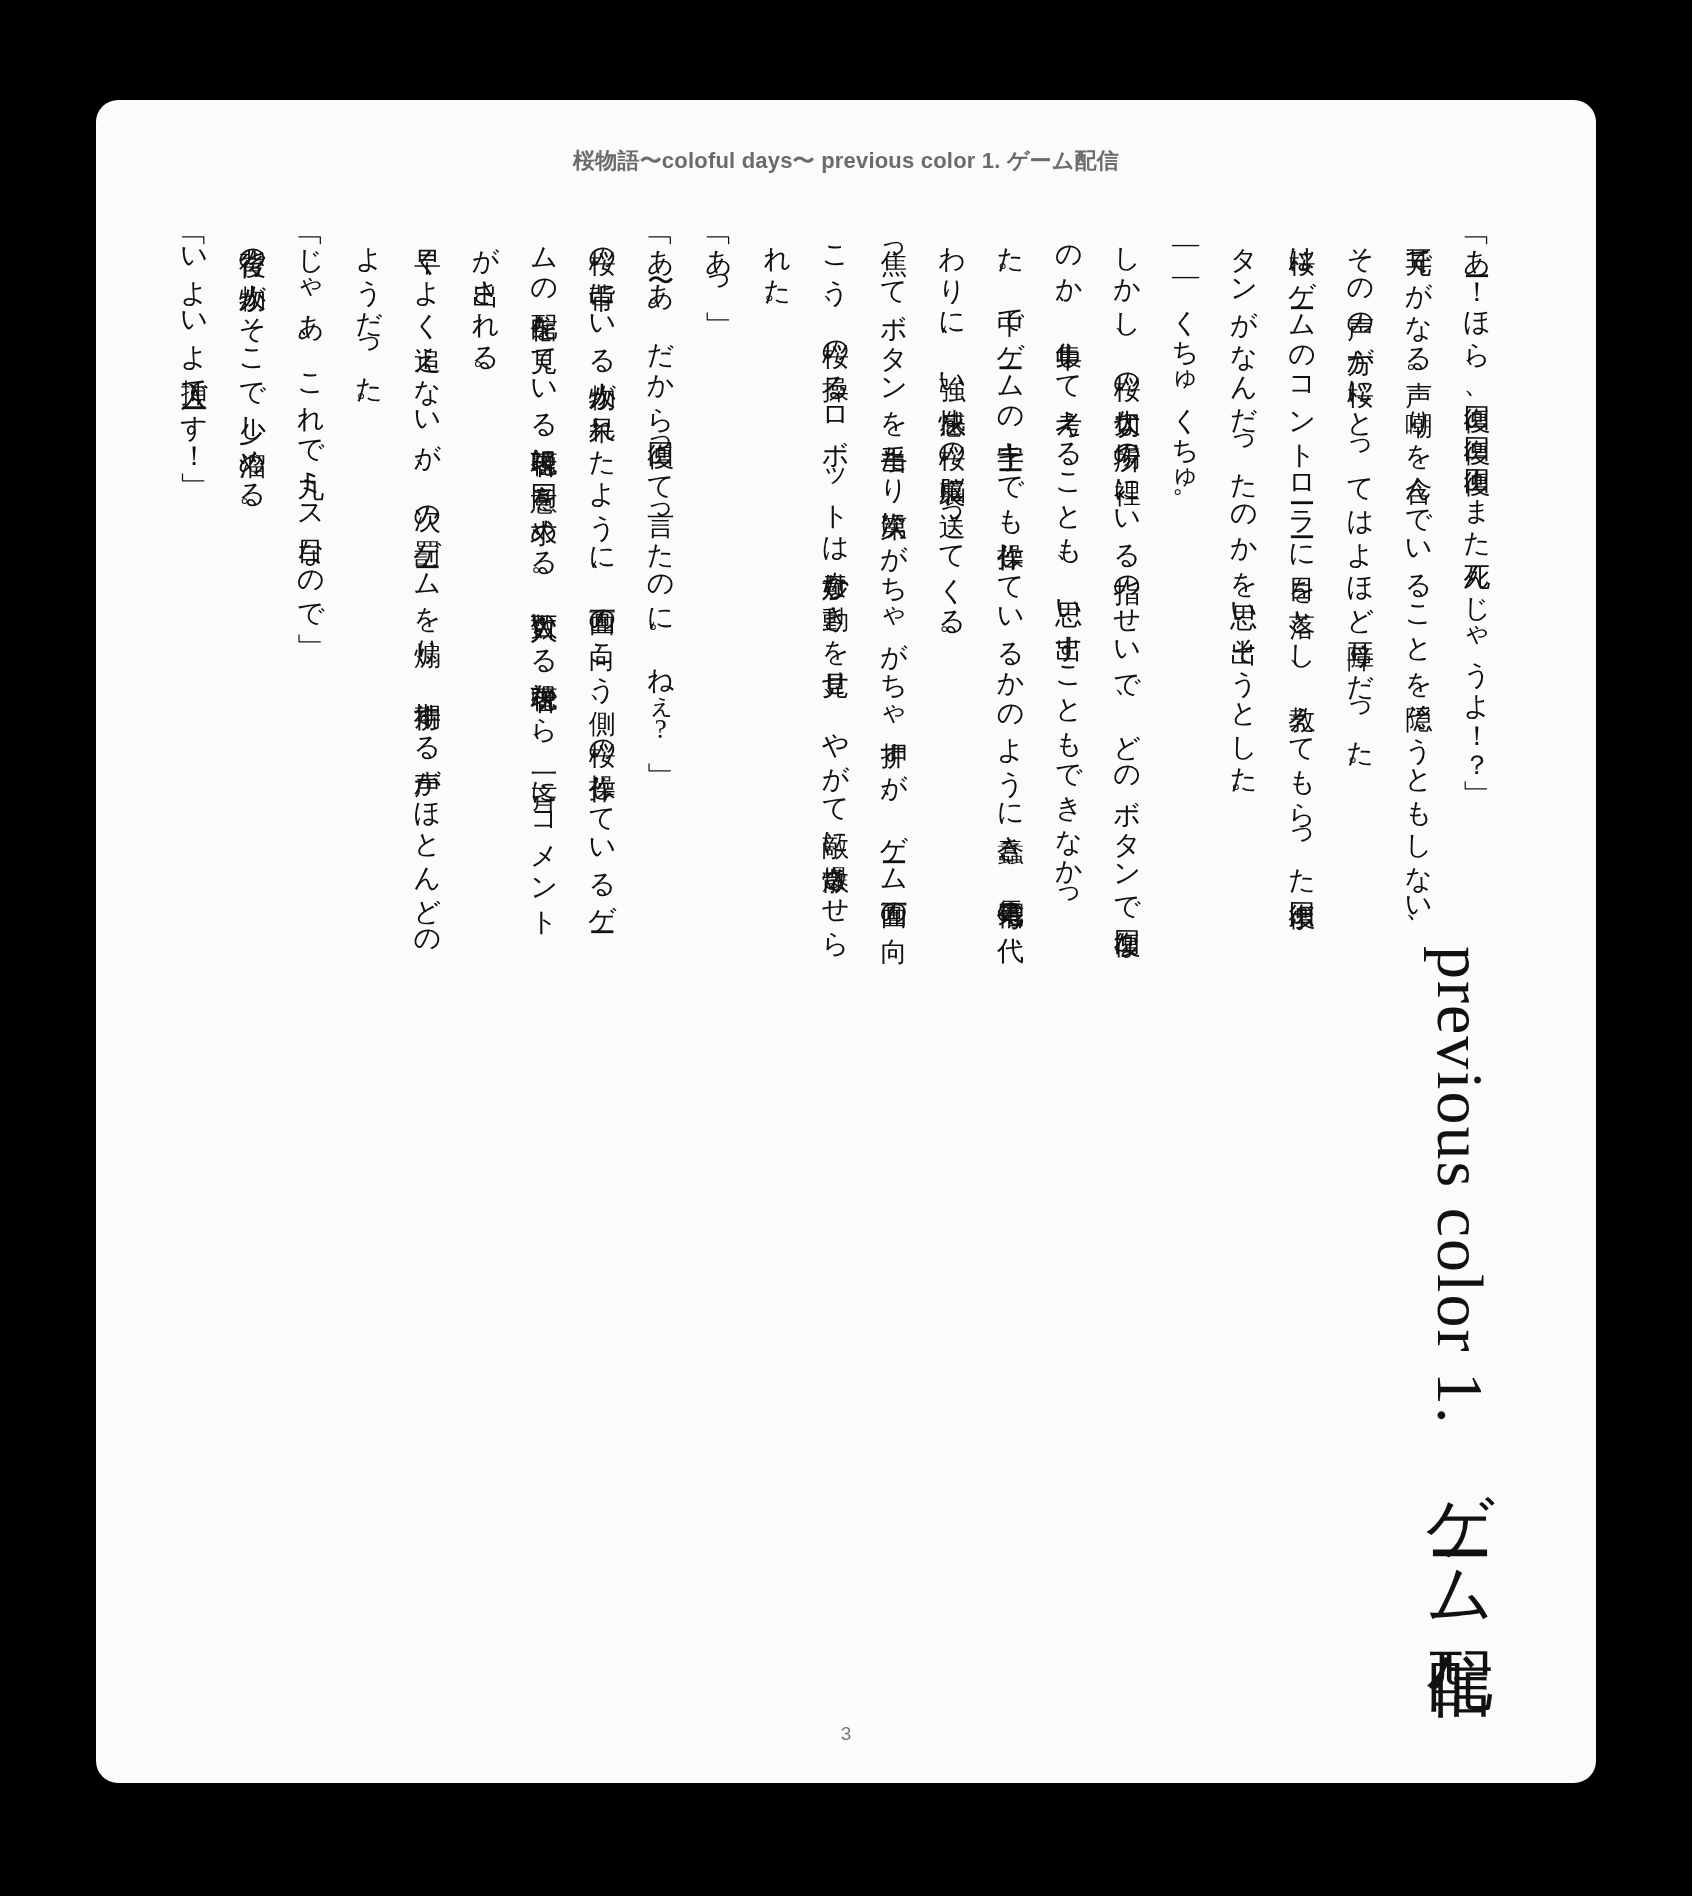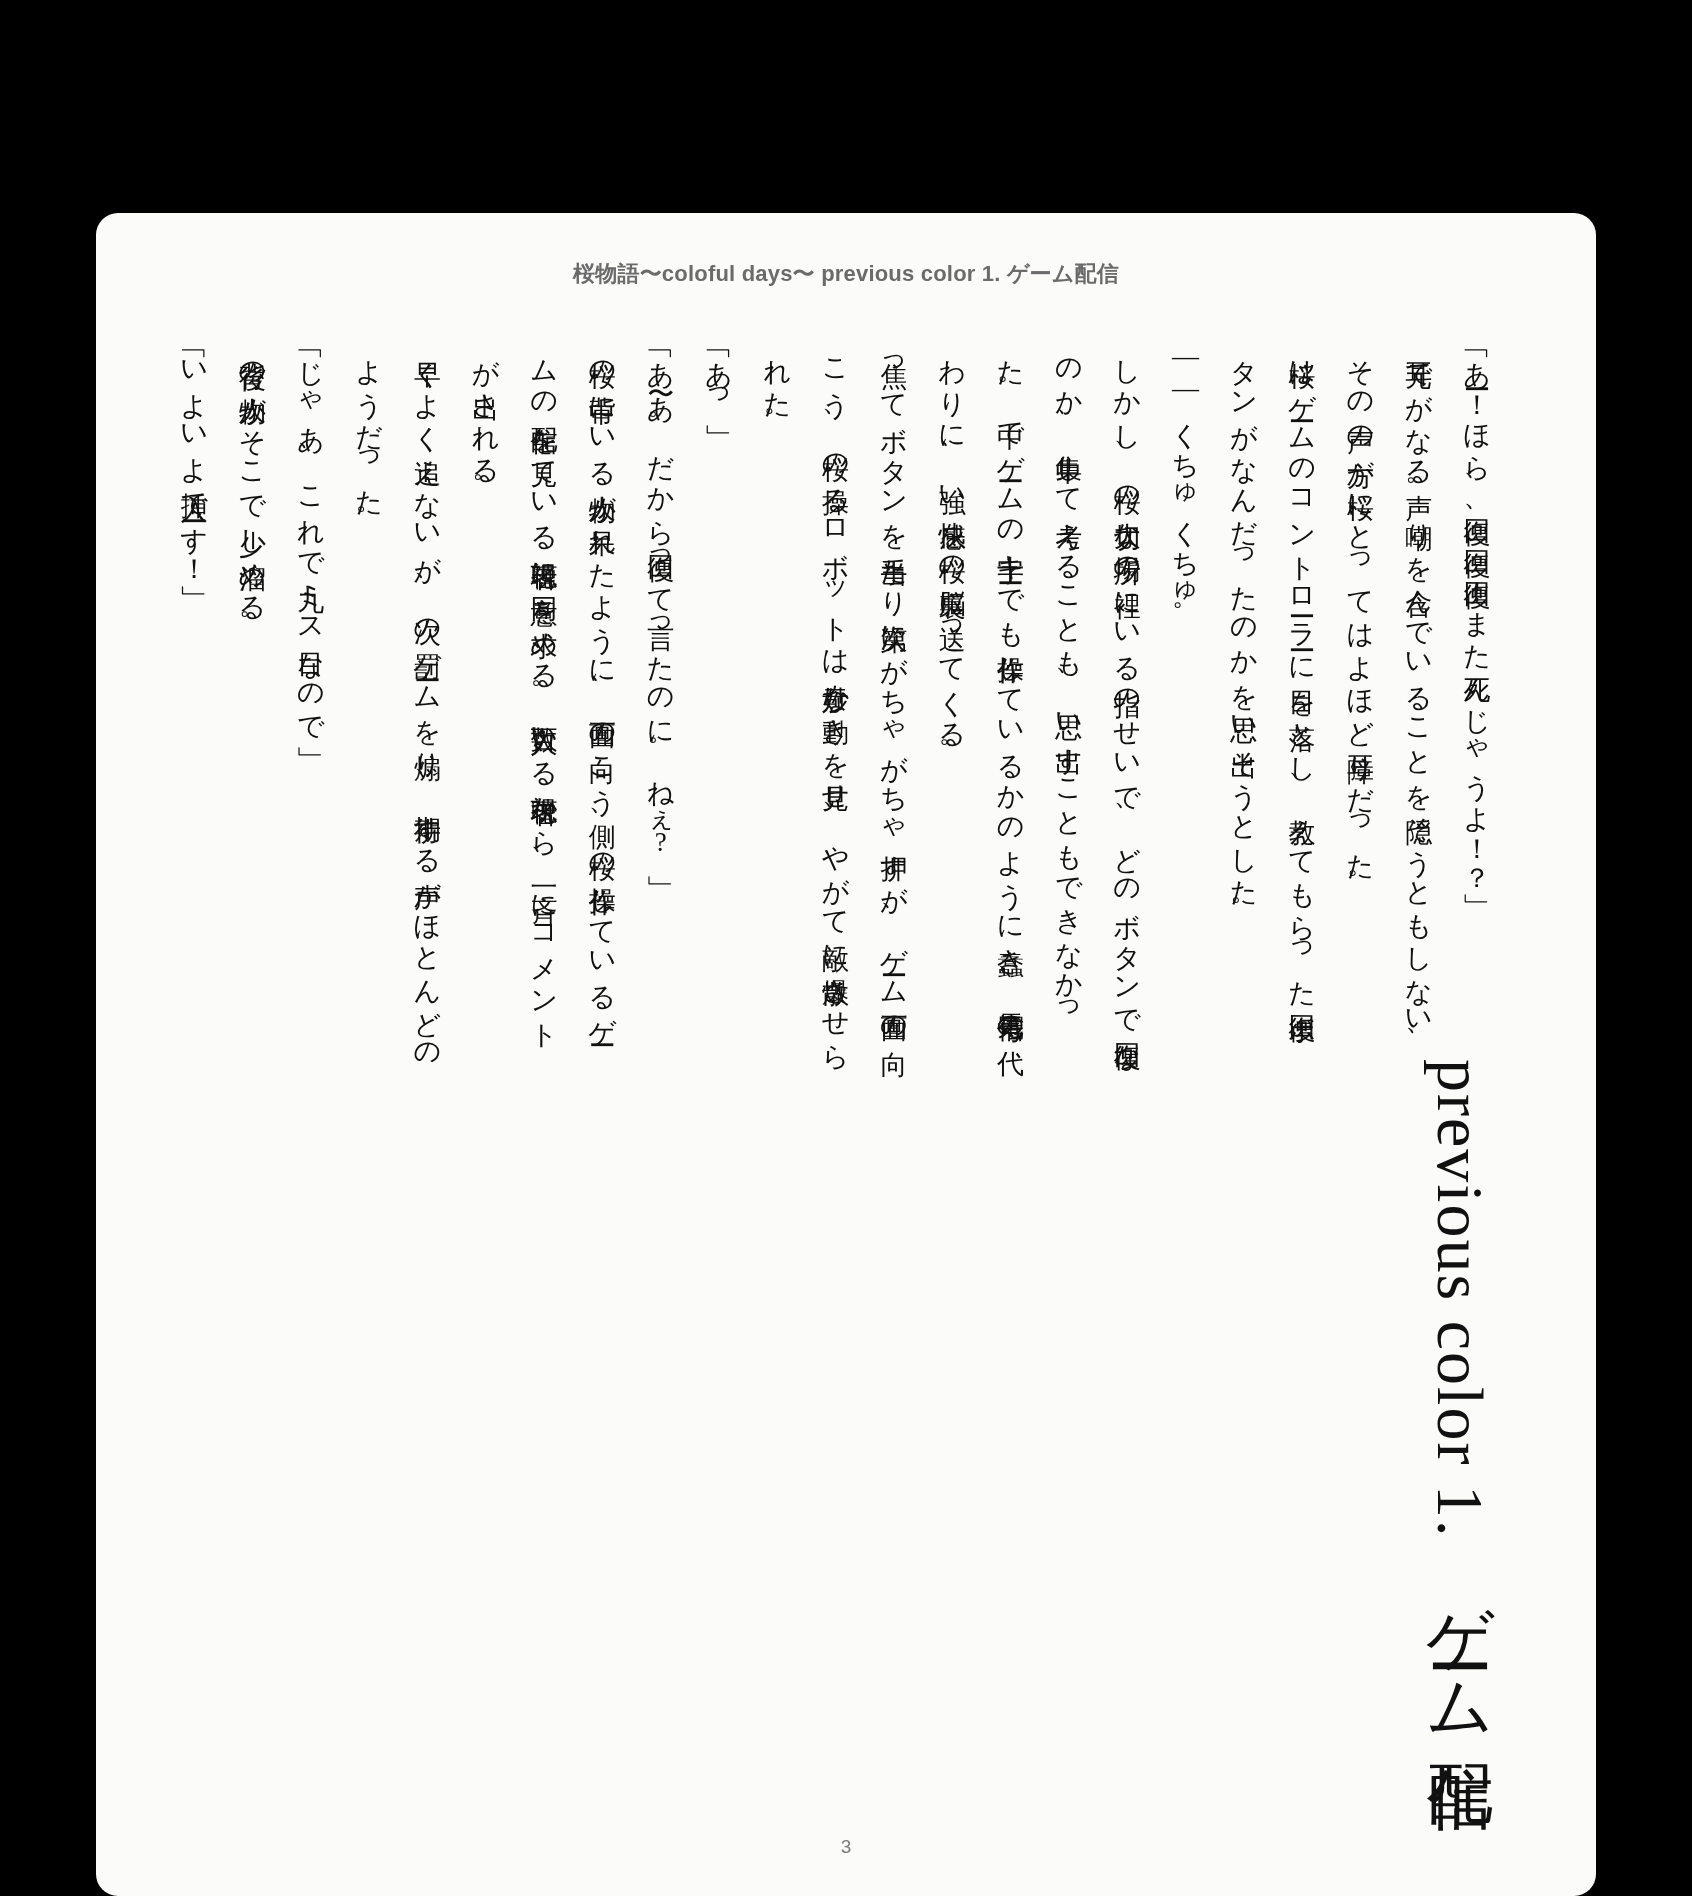--- a/index.html
+++ b/index.html
@@ -10,24 +10,24 @@
     height: 1896px;
   }
   body {
     font-family: "Liberation Sans", sans-serif;
   }
   .viewport {
     width: 1692px;
     height: 1896px;
     background: #000000;
     display: flex;
-    align-items: flex-end;
+    align-items: flex-start;
     justify-content: center;
     box-sizing: border-box;
-    padding: 52px 0 0 0;
+    padding: 100px 0 0 0;
   }
   .page {
     position: relative;
     width: 1500px;
     height: 1683px;
     background: #fbfbfa;
     border-radius: 22px;
     box-sizing: border-box;
     overflow: hidden;
   }

